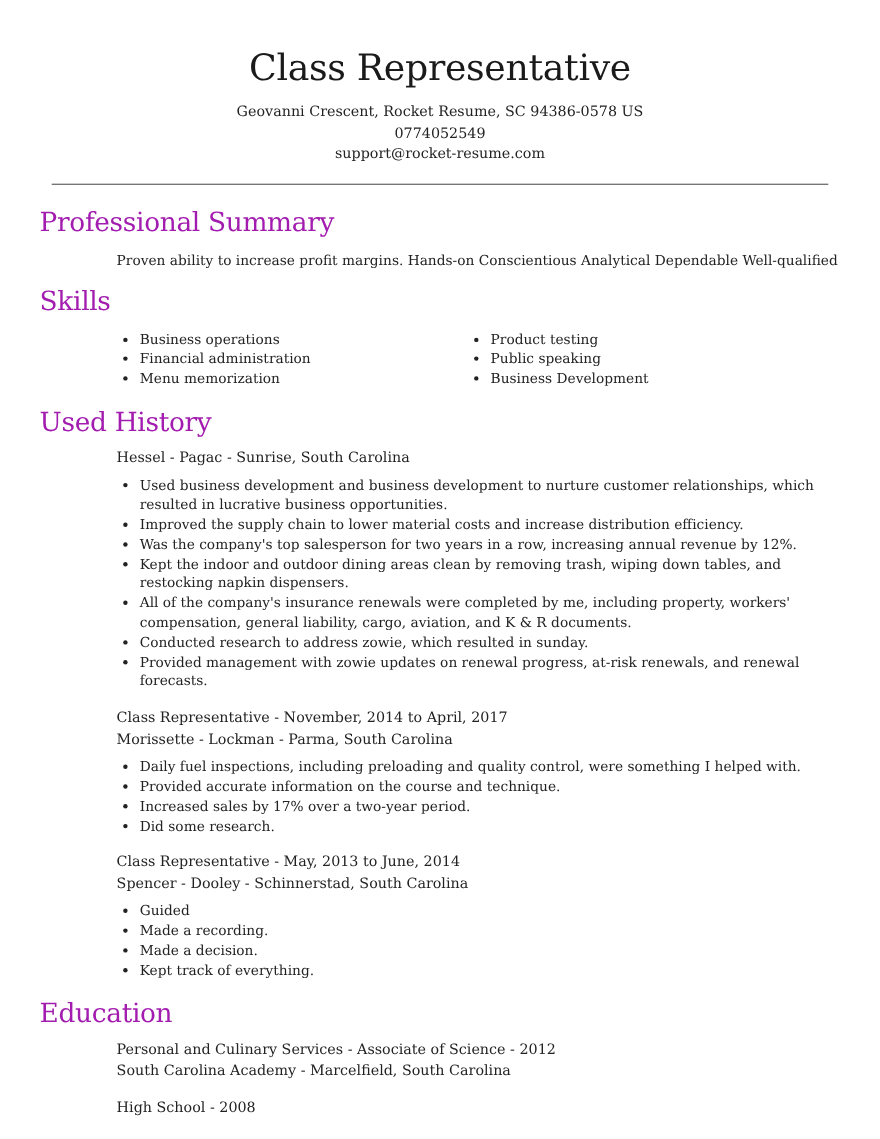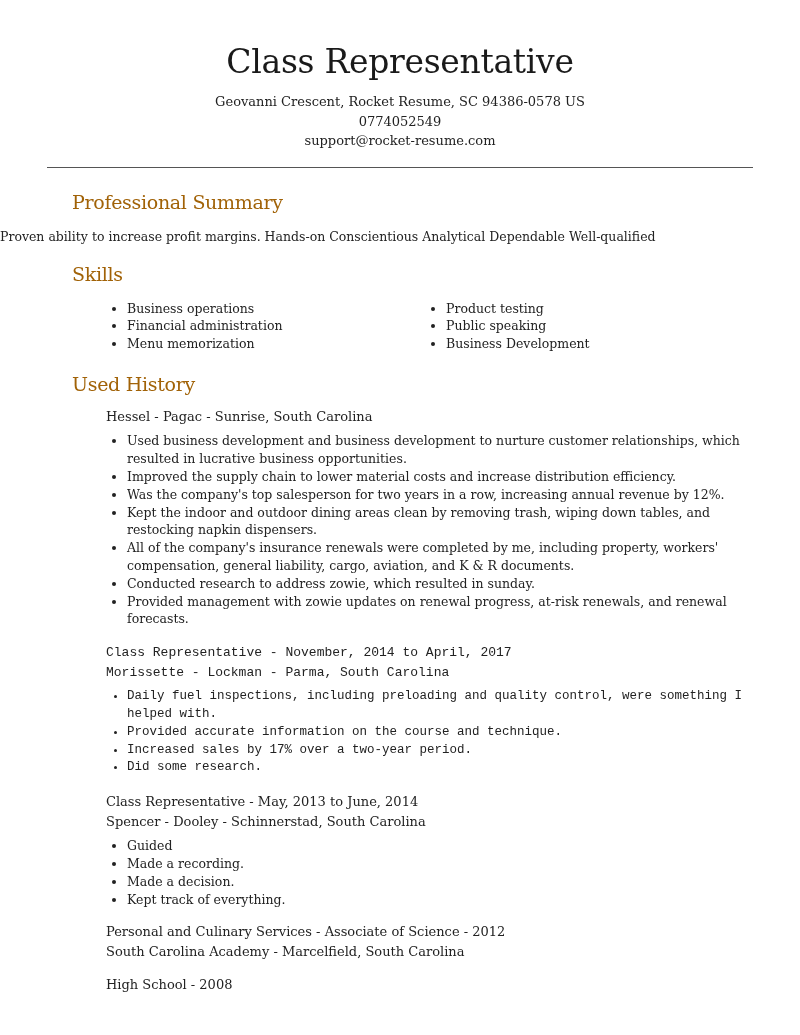--- a/index.html
+++ b/index.html
@@ -11,24 +11,24 @@
   .page { position: relative; width: 800px; }
   .header { text-align: center; padding-top: 40px; }
   .name {
     font-size: 33px; font-weight: normal; color: #1a1a1a;
     margin: 0; line-height: 44px; letter-spacing: -0.3px;
     font-family: "DejaVu Serif", serif;
   }
   .contact { font-size: 13px; line-height: 19.5px; color: #222; margin-top: 8px; }
   .rule { margin: 16px 47px 0 47px; border: 0; border-top: 1.5px solid #555; height: 0; }
   .section-title {
-    font-size: 19px; font-weight: normal; color: #a16207;
-    margin: 0; padding-left: 72px; line-height: 32px; letter-spacing: -0.3px;
+    font-size: 24px; font-weight: normal; color: #a21caf;
+    margin: 0; padding-left: 36px; line-height: 32px; letter-spacing: -0.3px;
   }
-  .summary { font-size: 12.5px; margin: 10px 0 0 0; line-height: 18px; }
+  .summary { font-size: 12.5px; padding-left: 106px; margin: 10px 0 0 0; line-height: 18px; }
   .skills { display: flex; padding-left: 106px; margin-top: 10px; }
   .skills ul { margin: 0; padding-left: 21px; width: 298px; }
   ul { list-style: disc; }
   li { font-size: 12.5px; line-height: 17.8px; }
   .job { padding-left: 106px; }
   .job-head { font-size: 13px; line-height: 19.5px; }
   .job ul { margin: 6px 0 0 0; padding-left: 21px; padding-right: 52px; }
   .edu { padding-left: 106px; }
   .edu-line { font-size: 13px; line-height: 19.5px; }
 </style>
@@ -77,21 +77,21 @@
         <li>Used business development and business development to nurture customer relationships, which resulted in lucrative business opportunities.</li>
         <li>Improved the supply chain to lower material costs and increase distribution efficiency.</li>
         <li>Was the company's top salesperson for two years in a row, increasing annual revenue by 12%.</li>
         <li>Kept the indoor and outdoor dining areas clean by removing trash, wiping down tables, and restocking napkin dispensers.</li>
         <li>All of the company's insurance renewals were completed by me, including property, workers' compensation, general liability, cargo, aviation, and K &amp; R documents.</li>
         <li>Conducted research to address zowie, which resulted in sunday.</li>
         <li>Provided management with zowie updates on renewal progress, at-risk renewals, and renewal forecasts.</li>
       </ul>
     </div>
 
-    <div class="job" style="margin-top:15px;font-family:Liberation Mono, monospace;">
+    <div class="job" style="margin-top:15px;">
       <div class="job-head">Class Representative - November, 2014 to April, 2017</div>
       <div class="job-head">Morissette - Lockman - Parma, South Carolina</div>
       <ul>
         <li>Daily fuel inspections, including preloading and quality control, were something I helped with.</li>
         <li>Provided accurate information on the course and technique.</li>
         <li>Increased sales by 17% over a two-year period.</li>
         <li>Did some research.</li>
       </ul>
     </div>
 
@@ -101,20 +101,21 @@
       <ul>
         <li>Guided</li>
         <li>Made a recording.</li>
         <li>Made a decision.</li>
         <li>Kept track of everything.</li>
       </ul>
     </div>
   </div>
 
   <div style="margin-top:14px;">
+    <h2 class="section-title">Education</h2>
     <div class="edu" style="margin-top:8px;">
       <div class="edu-line">Personal and Culinary Services - Associate of Science - 2012</div>
       <div class="edu-line">South Carolina Academy - Marcelfield, South Carolina</div>
     </div>
     <div class="edu" style="margin-top:14px;">
       <div class="edu-line">High School - 2008</div>
 
     </div>
   </div>
 

